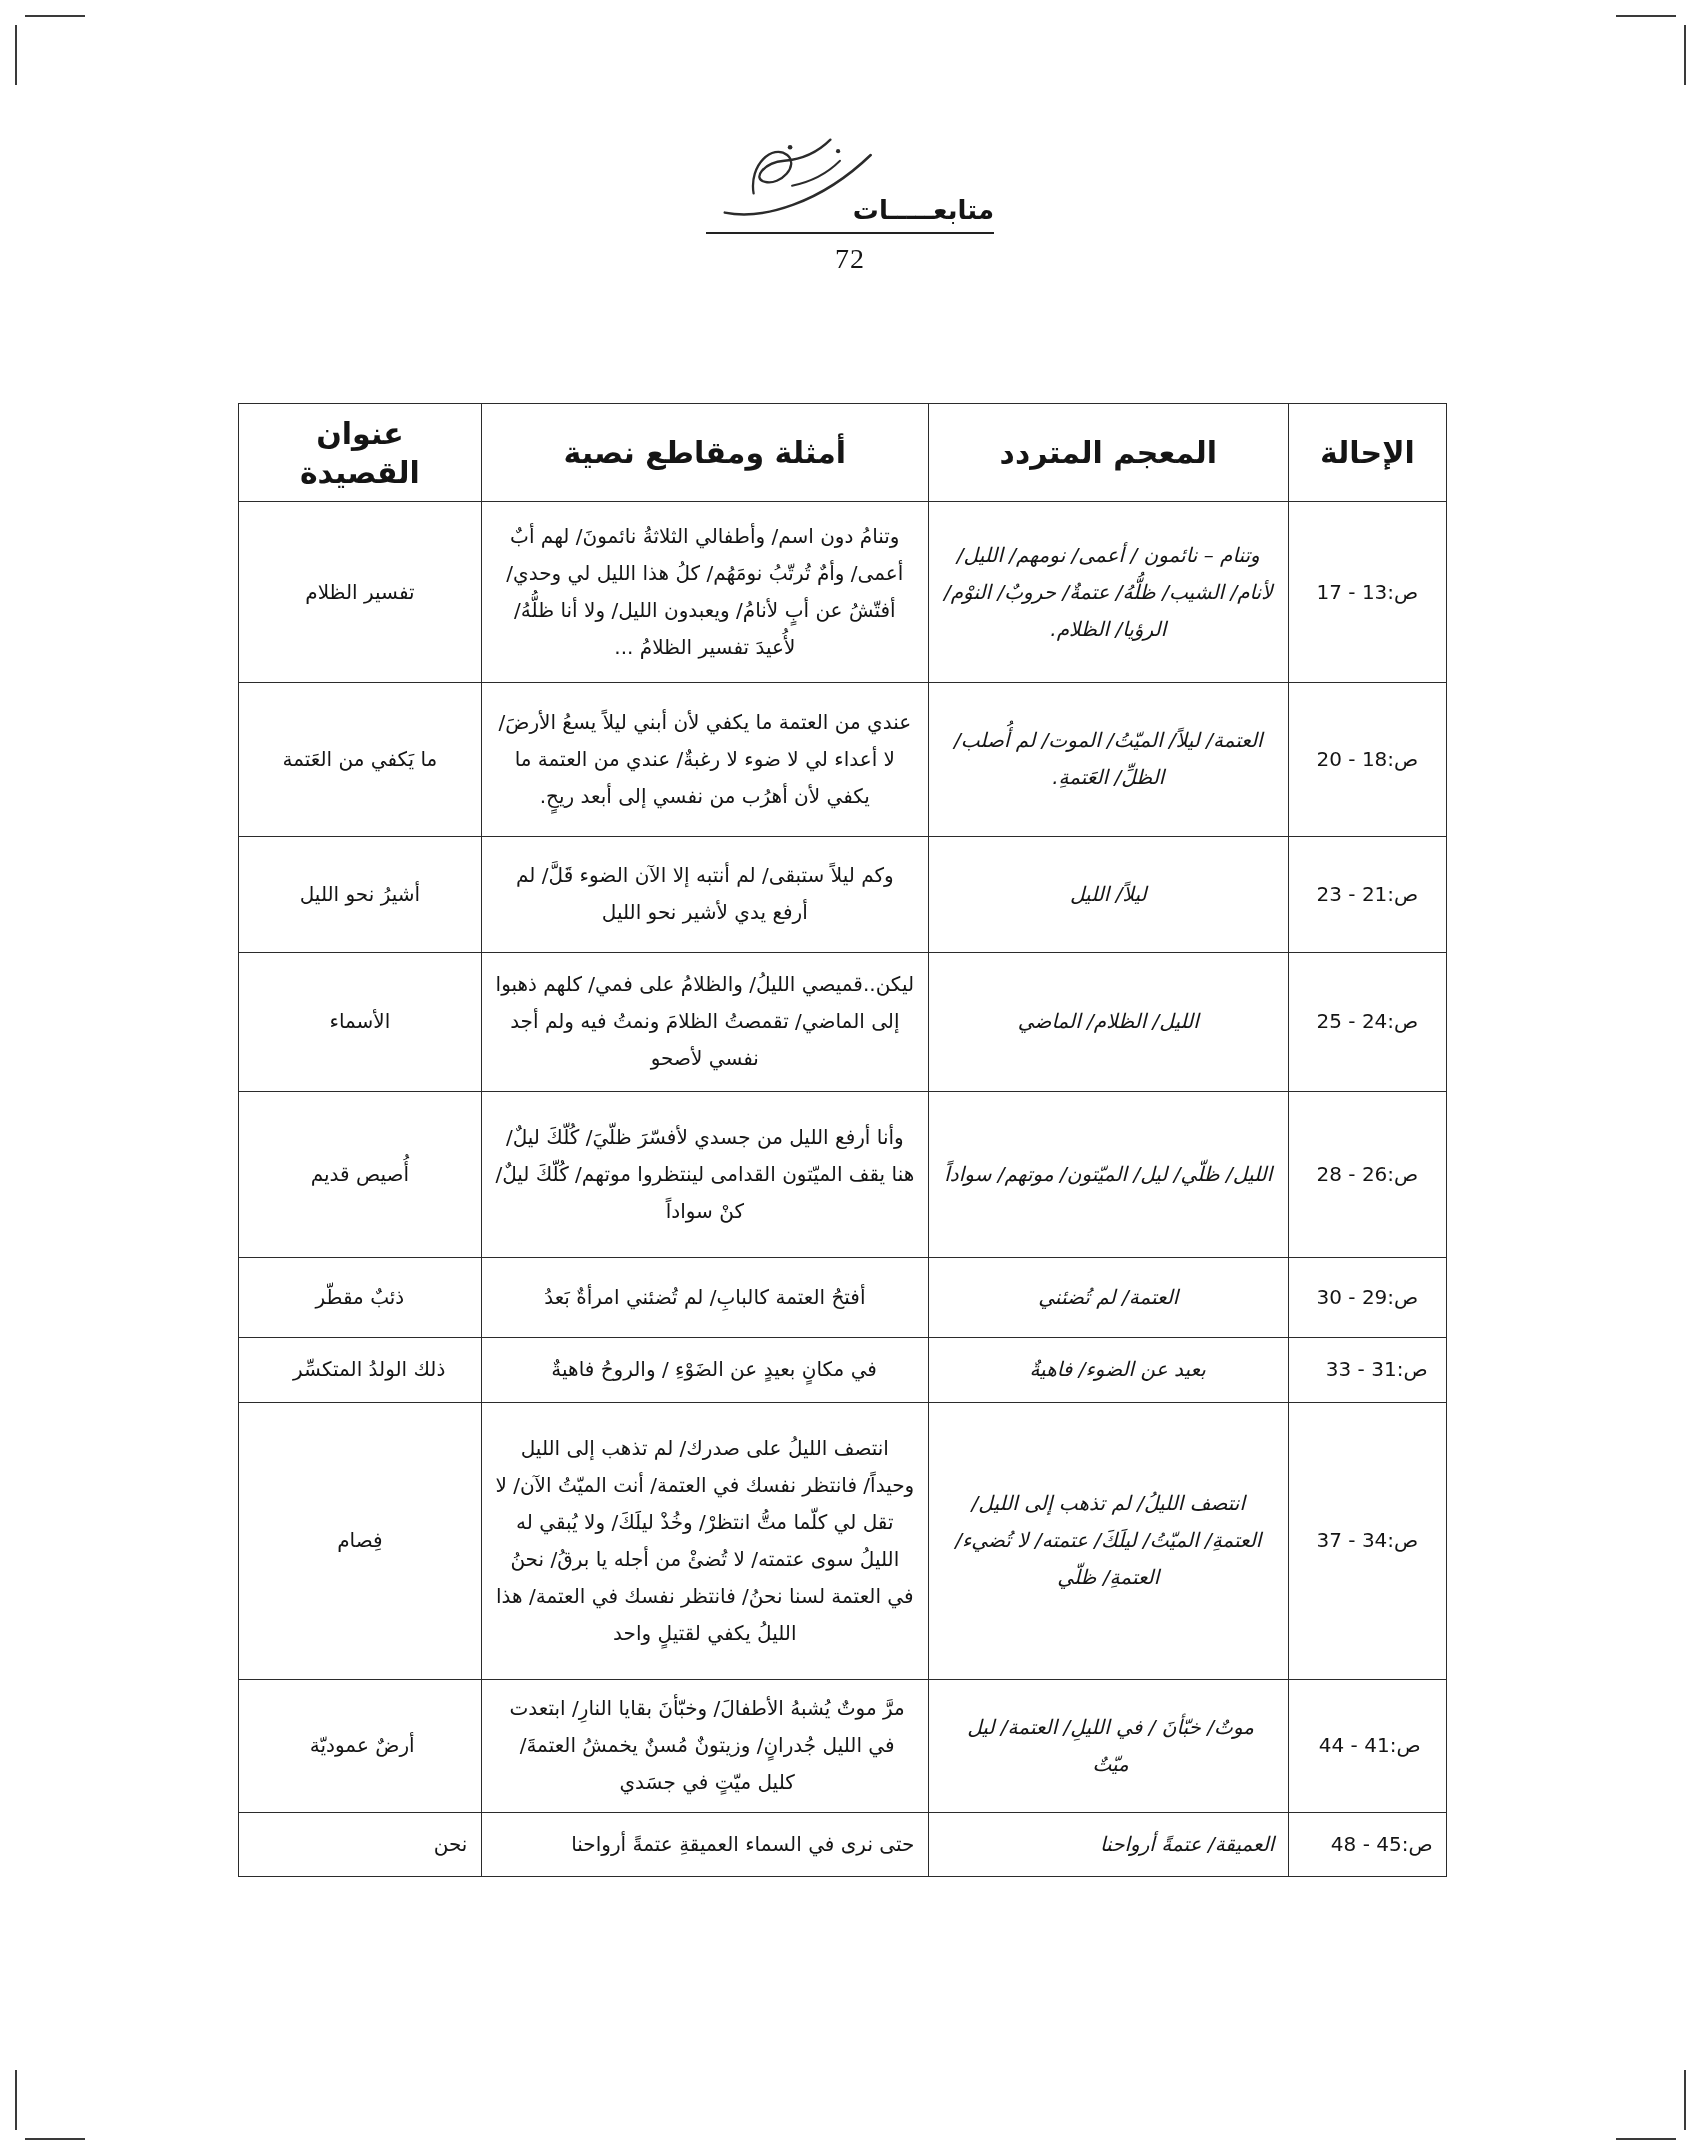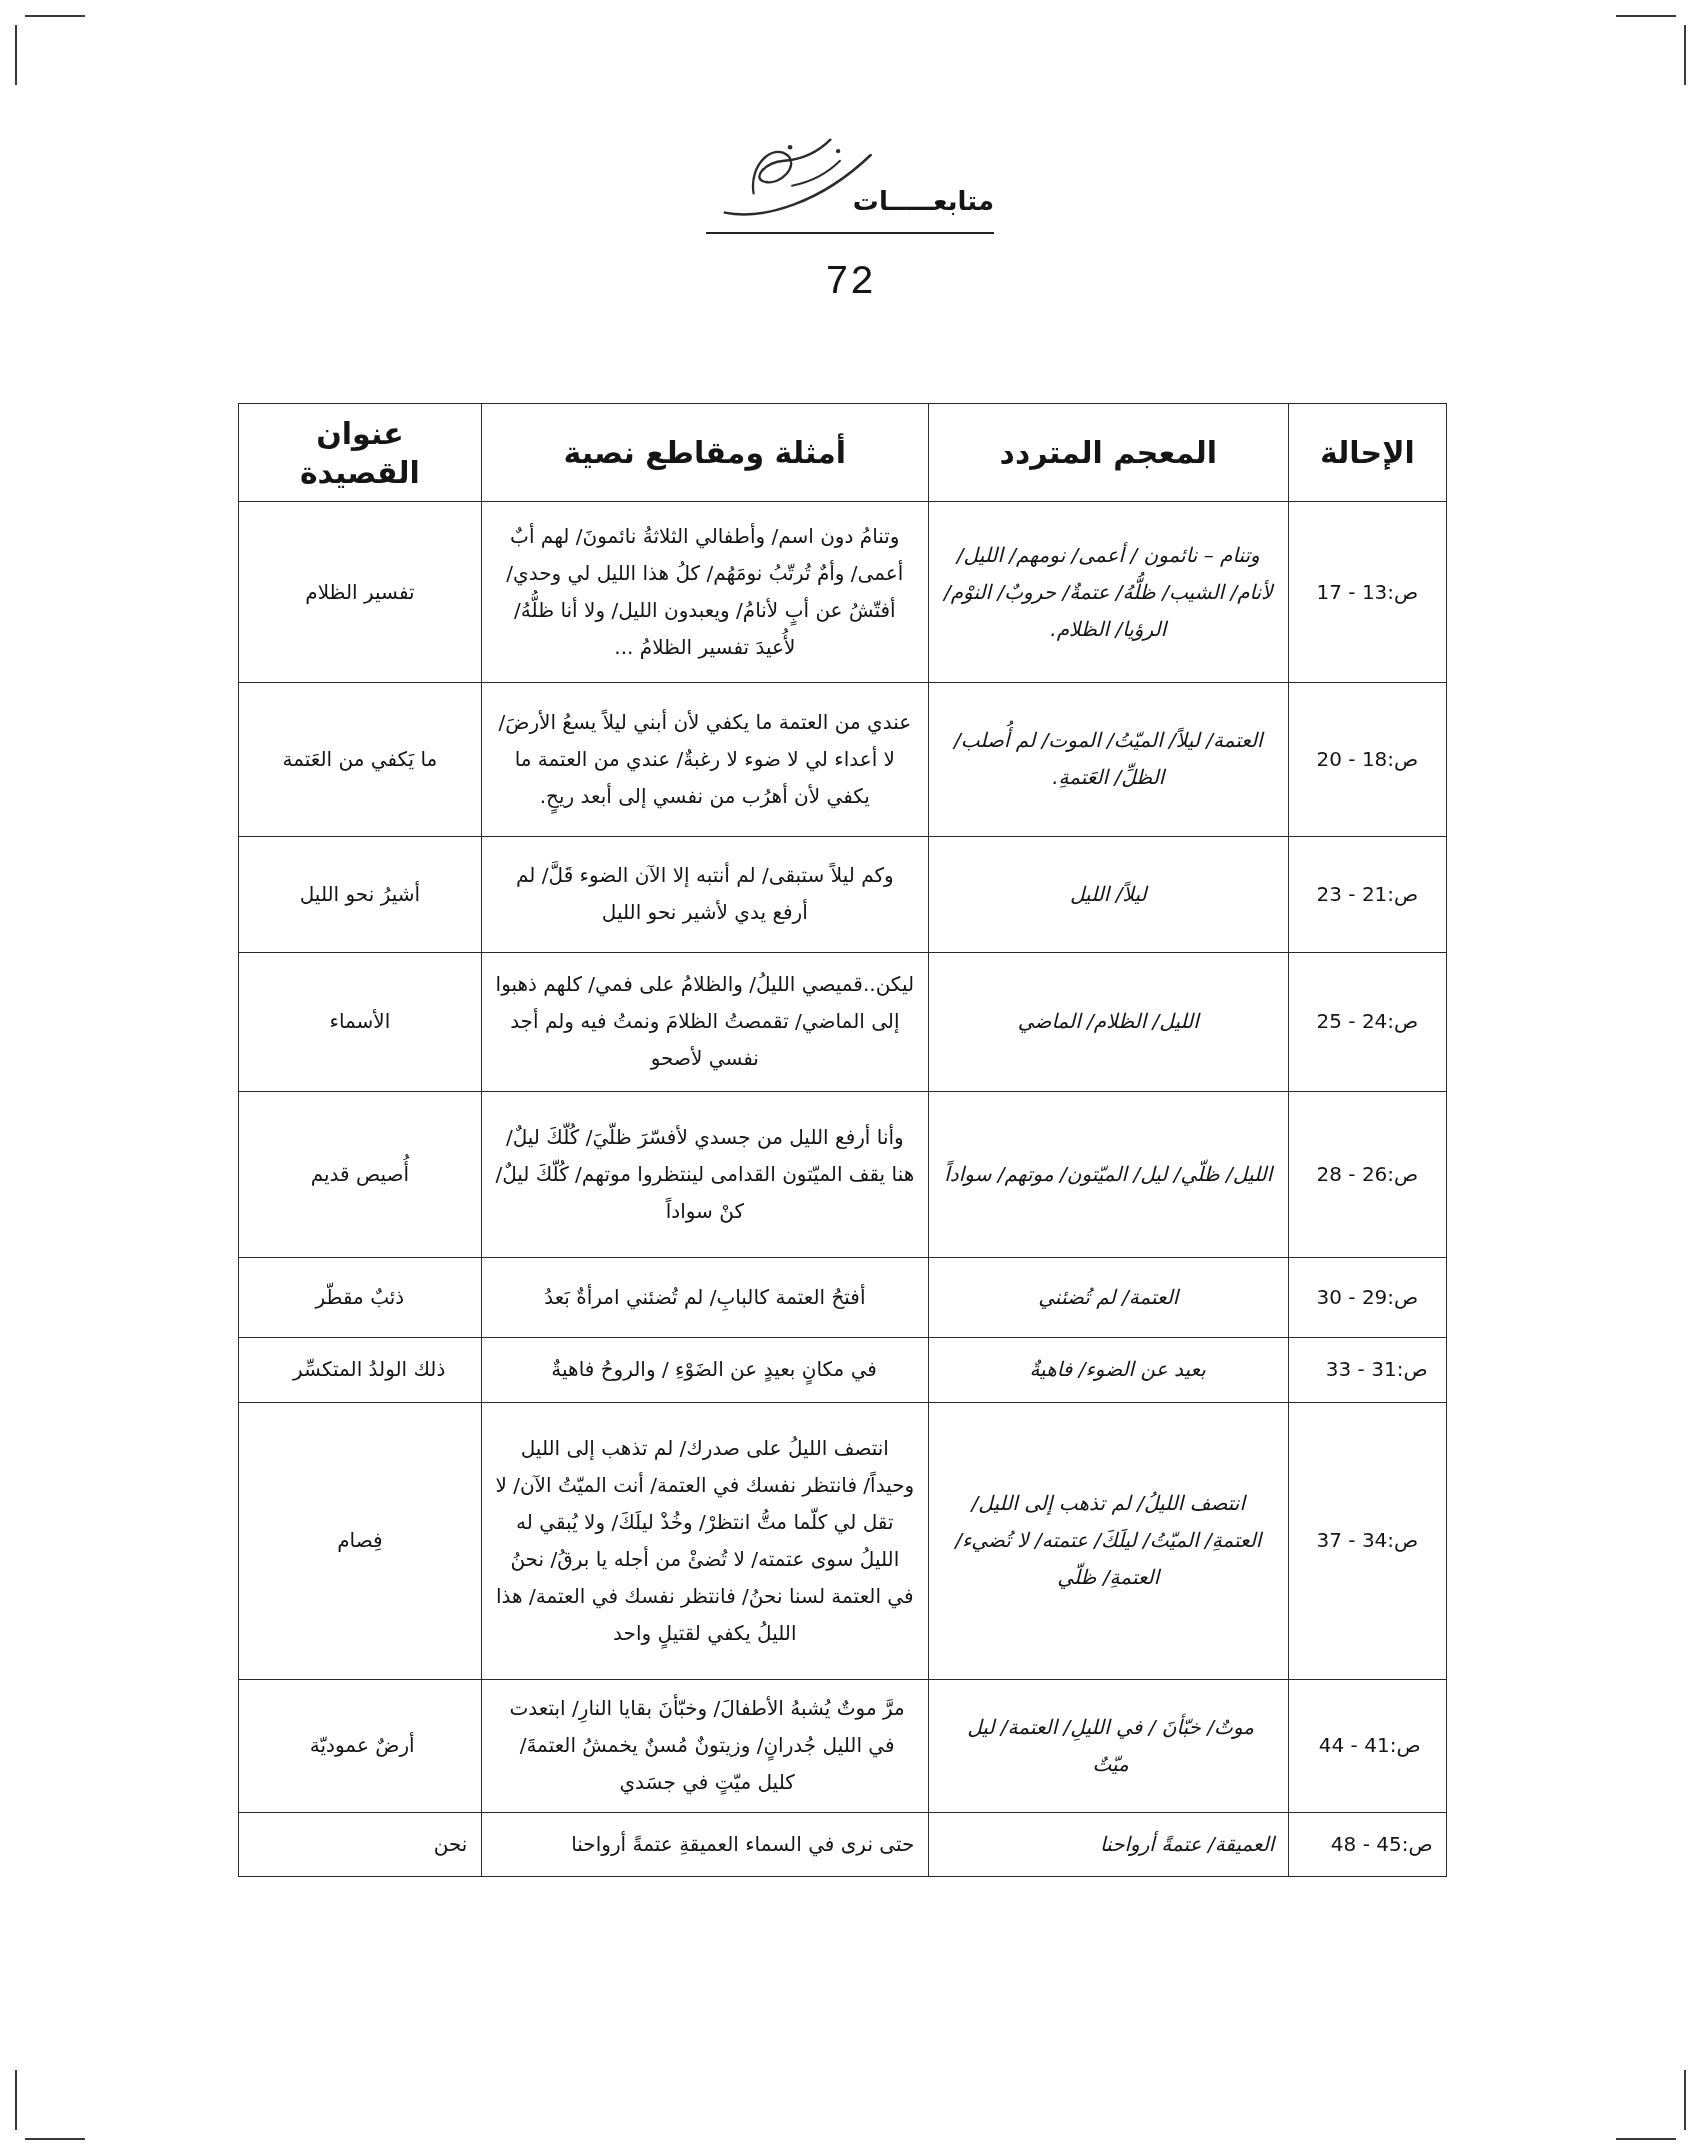--- a/index.html
+++ b/index.html
@@ -36,36 +36,36 @@
     position: relative;
     height: 96px;
   }
   .calligraphy {
     position: absolute;
     left: -9.6px; top: -7.7px;
     width: 192px; height: 106px;
   }
   .brand {
     position: absolute;
-    right: 0; bottom: 14px;
+    right: 0; bottom: 5px;
     font-weight: bold;
     font-size: 26px;
     letter-spacing: 0.5px;
     direction: rtl;
     white-space: nowrap;
   }
   .mast-rule {
     height: 1.9px;
     background: #222;
     margin-top: 1.9px;
   }
   .page-number {
-    margin-top: 26px;
-    font-family: Liberation Mono, monospace;
-    font-size: 40px;
+    margin-top: 9px;
+    font-family: Liberation Serif, serif;
+    font-size: 28px;
     letter-spacing: 1px;
   }
 
   
   .table-wrap {
     position: absolute;
     top: 403px; left: 238px;
     width: 1209px;
   }
   table.matrix {

